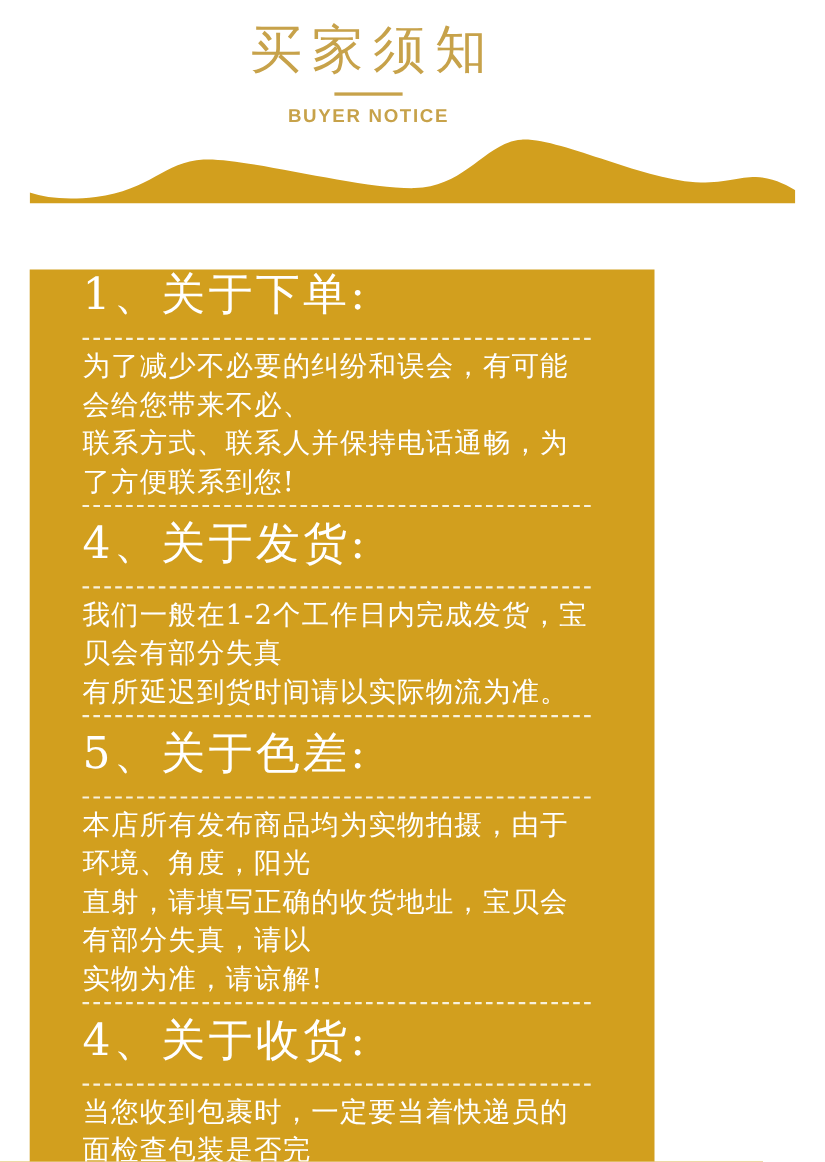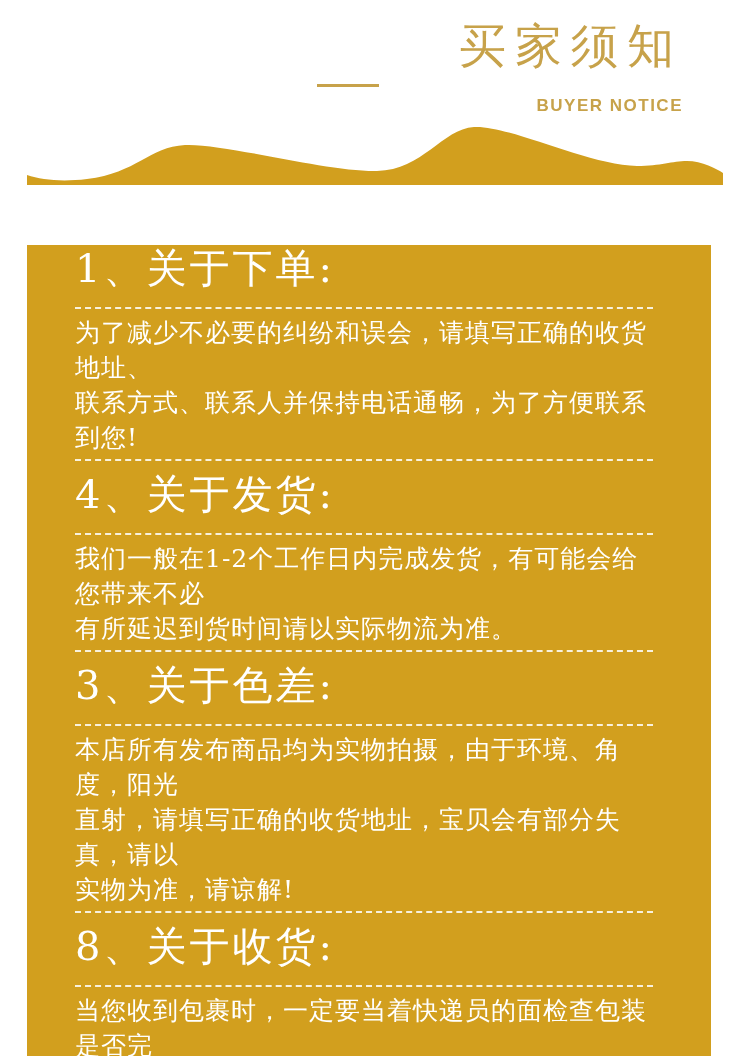--- a/index.html
+++ b/index.html
@@ -6,21 +6,21 @@
   body {
     width: 750px; height: 1056px;
     background: #ffffff;
     font-family: "DejaVu Serif", "Liberation Serif", serif;
     position: relative;
     overflow: hidden;
   }
   .page { position: absolute; inset: 0; }
 
   
-  .header { position: absolute; top: 0; left: 13px; width: 670px; text-align: right; }
+  .header { position: absolute; top: 0; left: 0; width: 670px; text-align: center; }
   .title-cn {
     margin: 0;
     padding-top: 18px;
     font-size: 47px;
     font-weight: normal;
     color: #C7A24A;
     letter-spacing: 9px;
     text-indent: 9px;
     line-height: 1.2;
   }
@@ -34,21 +34,21 @@
     font-size: 17px;
     font-weight: bold;
     color: #C7A24A;
     letter-spacing: 1.5px;
   }
 
   
   .panel {
     position: absolute;
     left: 27px; top: 125px;
-    width: 684px; height: 891px;
+    width: 568px; height: 891px;
   }
   .wave { display: block; width: 696px; height: 60px; }
   .panel-body {
     box-sizing: border-box;
     height: 831px;
     background: #D29F1E;
     border-bottom: 5px solid #BD8E18;
     padding: 0 58px 0 48px;
   }
 
@@ -98,41 +98,41 @@
            C396,45 415,4 447,2
            C482,0 560,40 610,41
            C634,41 645,36 660,36
            C675,36 690,44 696,48
            L696,60 L0,60 Z"></path>
     </svg>
     <div class="panel-body">
         <section class="section">
           <h2>1、关于下单:</h2>
           <div class="dash"></div>
-          <p class="body-text">为了减少不必要的纠纷和误会，请填写正确的收货地址、
+          <p class="body-text">为了减少不必要的纠纷和误会，有可能会给您带来不必、
 联系方式、联系人并保持电话通畅，为了方便联系到您!</p>
           <div class="dash"></div>
         </section>
         <section class="section">
           <h2>4、关于发货:</h2>
           <div class="dash"></div>
-          <p class="body-text">我们一般在1-2个工作日内完成发货，有可能会给您带来不必
+          <p class="body-text">我们一般在1-2个工作日内完成发货，宝贝会有部分失真
 有所延迟到货时间请以实际物流为准。</p>
           <div class="dash"></div>
         </section>
         <section class="section">
-          <h2>3、关于色差:</h2>
+          <h2>5、关于色差:</h2>
           <div class="dash"></div>
           <p class="body-text">本店所有发布商品均为实物拍摄，由于环境、角度，阳光
 直射，请填写正确的收货地址，宝贝会有部分失真，请以
 实物为准，请谅解!</p>
           <div class="dash"></div>
         </section>
         <section class="section">
-          <h2>8、关于收货:</h2>
+          <h2>4、关于收货:</h2>
           <div class="dash"></div>
           <p class="body-text">当您收到包裹时，一定要当着快递员的面检查包装是否完
 好，包装有无破损，确认无误后再签收。如发现货物缺少
 ，数量不符，破损的问题，请立即电话联系我们。由于每
 个地方的快递服务素质良养不齐，有可能会给您带来不必
 要的麻烦，如有任何不满意的地方，请您联系我们处理。</p>
         </section>
       </div>
   </div>
 

